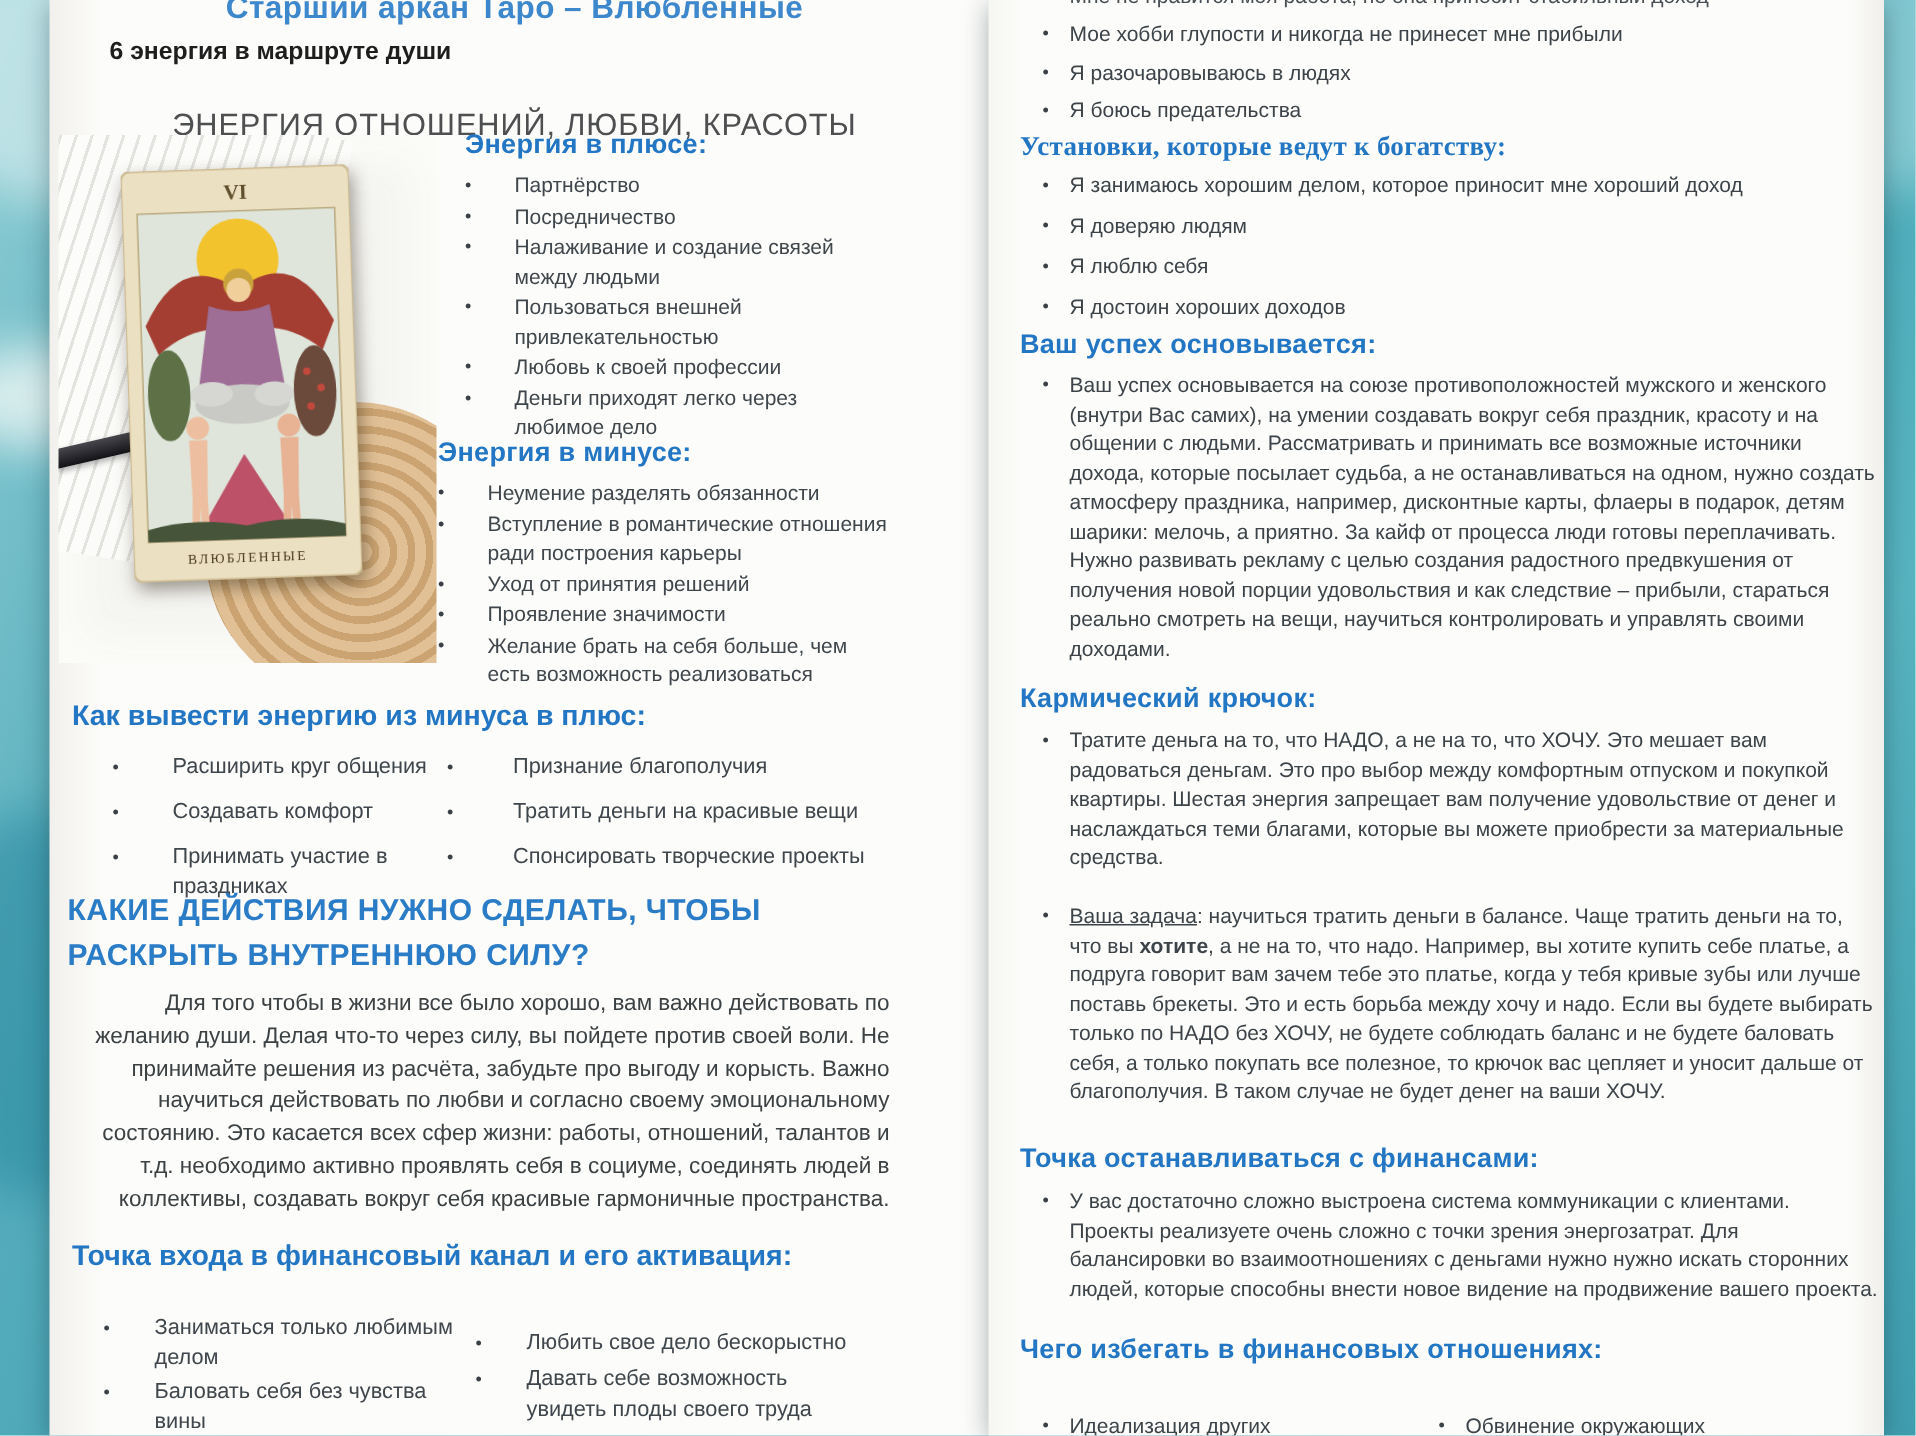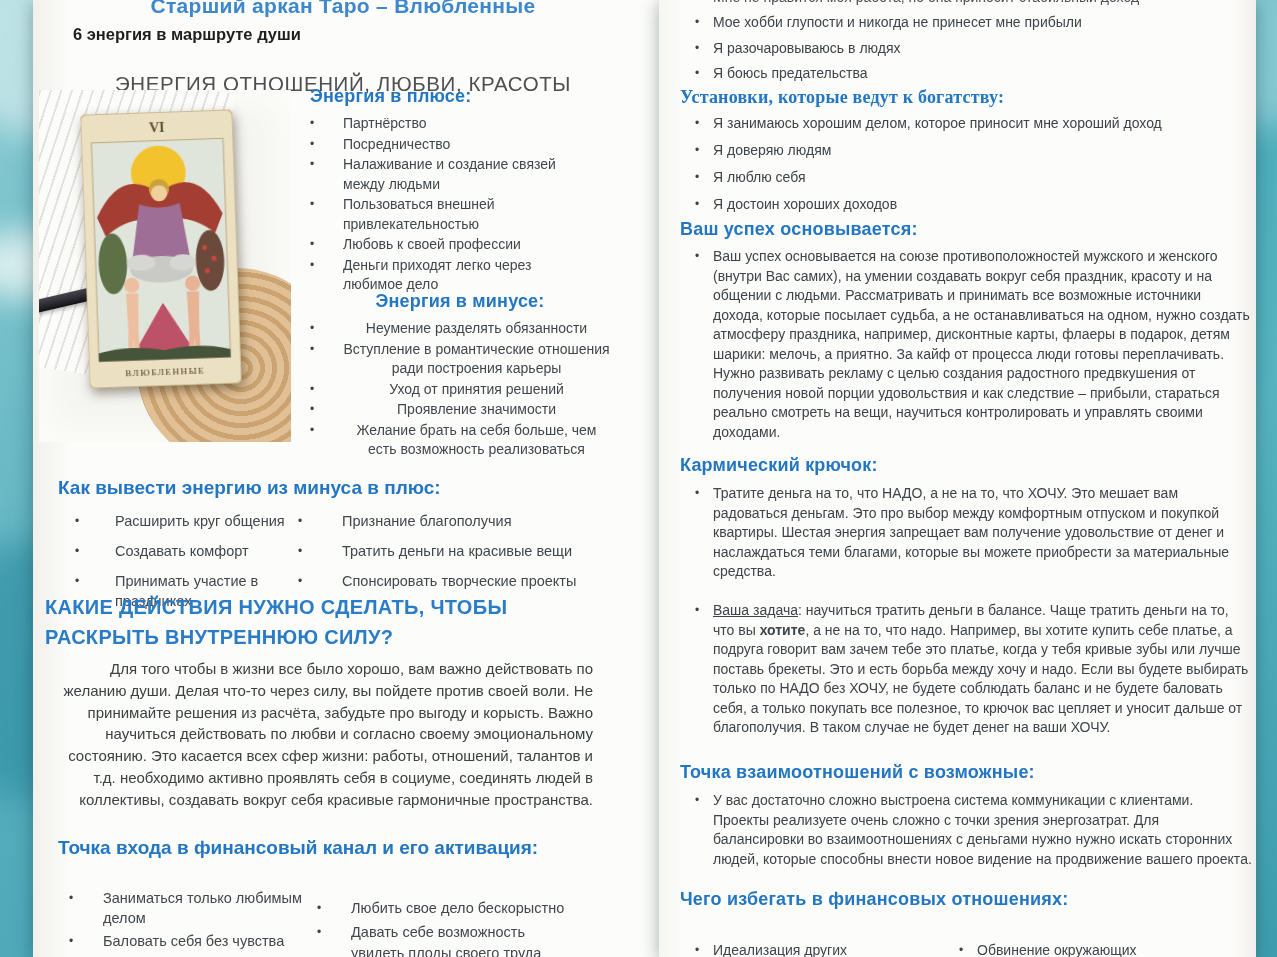--- a/index.html
+++ b/index.html
@@ -33,27 +33,27 @@
     background-image:repeating-linear-gradient(99deg,#dededa 0 2px,transparent 2px 10px);
     opacity:.8;}
   .pen{position:absolute;left:-10px;top:198px;width:118px;height:13px;border-radius:7px;
     background:linear-gradient(#47474d,#121217);transform:rotate(-13deg);box-shadow:0 2px 4px rgba(0,0,0,.3);}
   .wood{position:absolute;right:-46px;bottom:-26px;width:200px;height:200px;border-radius:50%;
     background:repeating-radial-gradient(circle at 52% 50%, #e0bd90 0 7px, #c99f6b 7px 12px);opacity:.95;}
   .card{position:absolute;left:46px;top:22px;width:152px;height:274px;transform:rotate(-2deg);
     filter:drop-shadow(2px 5px 6px rgba(40,30,10,.45));}
 
   .sec{margin:0;font-size:18px;font-weight:bold;color:#2276c3;letter-spacing:.2px;}
-  .sec-big{margin:11px;font-size:19px;font-weight:bold;color:#2276c3;}
+  .sec-big{margin:1px;font-size:19px;font-weight:bold;color:#2276c3;}
 
   .li{position:relative;color:#40474c;}
   .li .dot{position:absolute;left:0;top:0;font-size:12px;color:#3a4045;}
 
   .plus-block{position:absolute;left:277px;top:86px;width:256px;}
-  .minus-block{position:absolute;left:277px;top:291px;width:300px;text-align:center;}
+  .minus-block{position:absolute;left:259px;top:291px;width:300px;}
   .plus-block .list,.minus-block .list{margin-top:7px;}
   .plus-block .li,.minus-block .li{font-size:14px;line-height:19.5px;padding-left:33px;margin-bottom:1px;}
 
   .bridge{position:absolute;left:14px;top:466px;width:580px;}
   .bridge .cols{position:relative;margin-top:12px;height:110px;}
   .bridge .c1{position:absolute;left:28px;top:0;width:255px;}
   .bridge .c2{position:absolute;left:251px;top:0;width:290px;}
   .bridge .li{font-size:14.5px;line-height:20px;padding-left:40px;margin-bottom:10px;}
   .bridge .c2 .li{padding-left:44px;}
 
@@ -235,21 +235,21 @@
   <h3 class="sec karmic-h">Кармический крючок:</h3>
   <div class="li karmic-1">
     <span class="dot">•</span>
     <span>Тратите деньга на то, что НАДО, а не на то, что ХОЧУ. Это мешает вам радоваться деньгам. Это про выбор между комфортным отпуском и покупкой квартиры. Шестая энергия запрещает вам получение удовольствие от денег и наслаждаться теми благами, которые вы можете приобрести за материальные средства.</span>
   </div>
   <div class="li karmic-2">
     <span class="dot">•</span>
     <span class="u">Ваша задача</span><span>: научиться тратить деньги в балансе. Чаще тратить деньги на то, что вы </span><span class="b">хотите</span><span>, а не на то, что надо. Например, вы хотите купить себе платье, а подруга говорит вам зачем тебе это платье, когда у тебя кривые зубы или лучше поставь брекеты. Это и есть борьба между хочу и надо. Если вы будете выбирать только по НАДО без ХОЧУ, не будете соблюдать баланс и не будете баловать себя, а только покупать все полезное, то крючок вас цепляет и уносит дальше от благополучия. В таком случае не будет денег на ваши ХОЧУ.</span>
   </div>
 
-  <h3 class="sec finpoint-h">Точка взаимоотношений с возможные:</h3>
+  <h3 class="sec finpoint-h">Точка останавливаться с финансами:</h3>
   <div class="li finpoint-li">
     <span class="dot">•</span>
     <span>У вас достаточно сложно выстроена система коммуникации с клиентами. Проекты реализуете очень сложно с точки зрения энергозатрат. Для балансировки во взаимоотношениях с деньгами нужно нужно искать сторонних людей, которые способны внести новое видение на продвижение вашего проекта.</span>
   </div>
 
   <h3 class="sec avoid-h">Чего избегать в финансовых отношениях:</h3>
   <div class="li avoid-c1">
     <span class="dot">•</span>
     <span>Идеализация других</span>
   </div>

